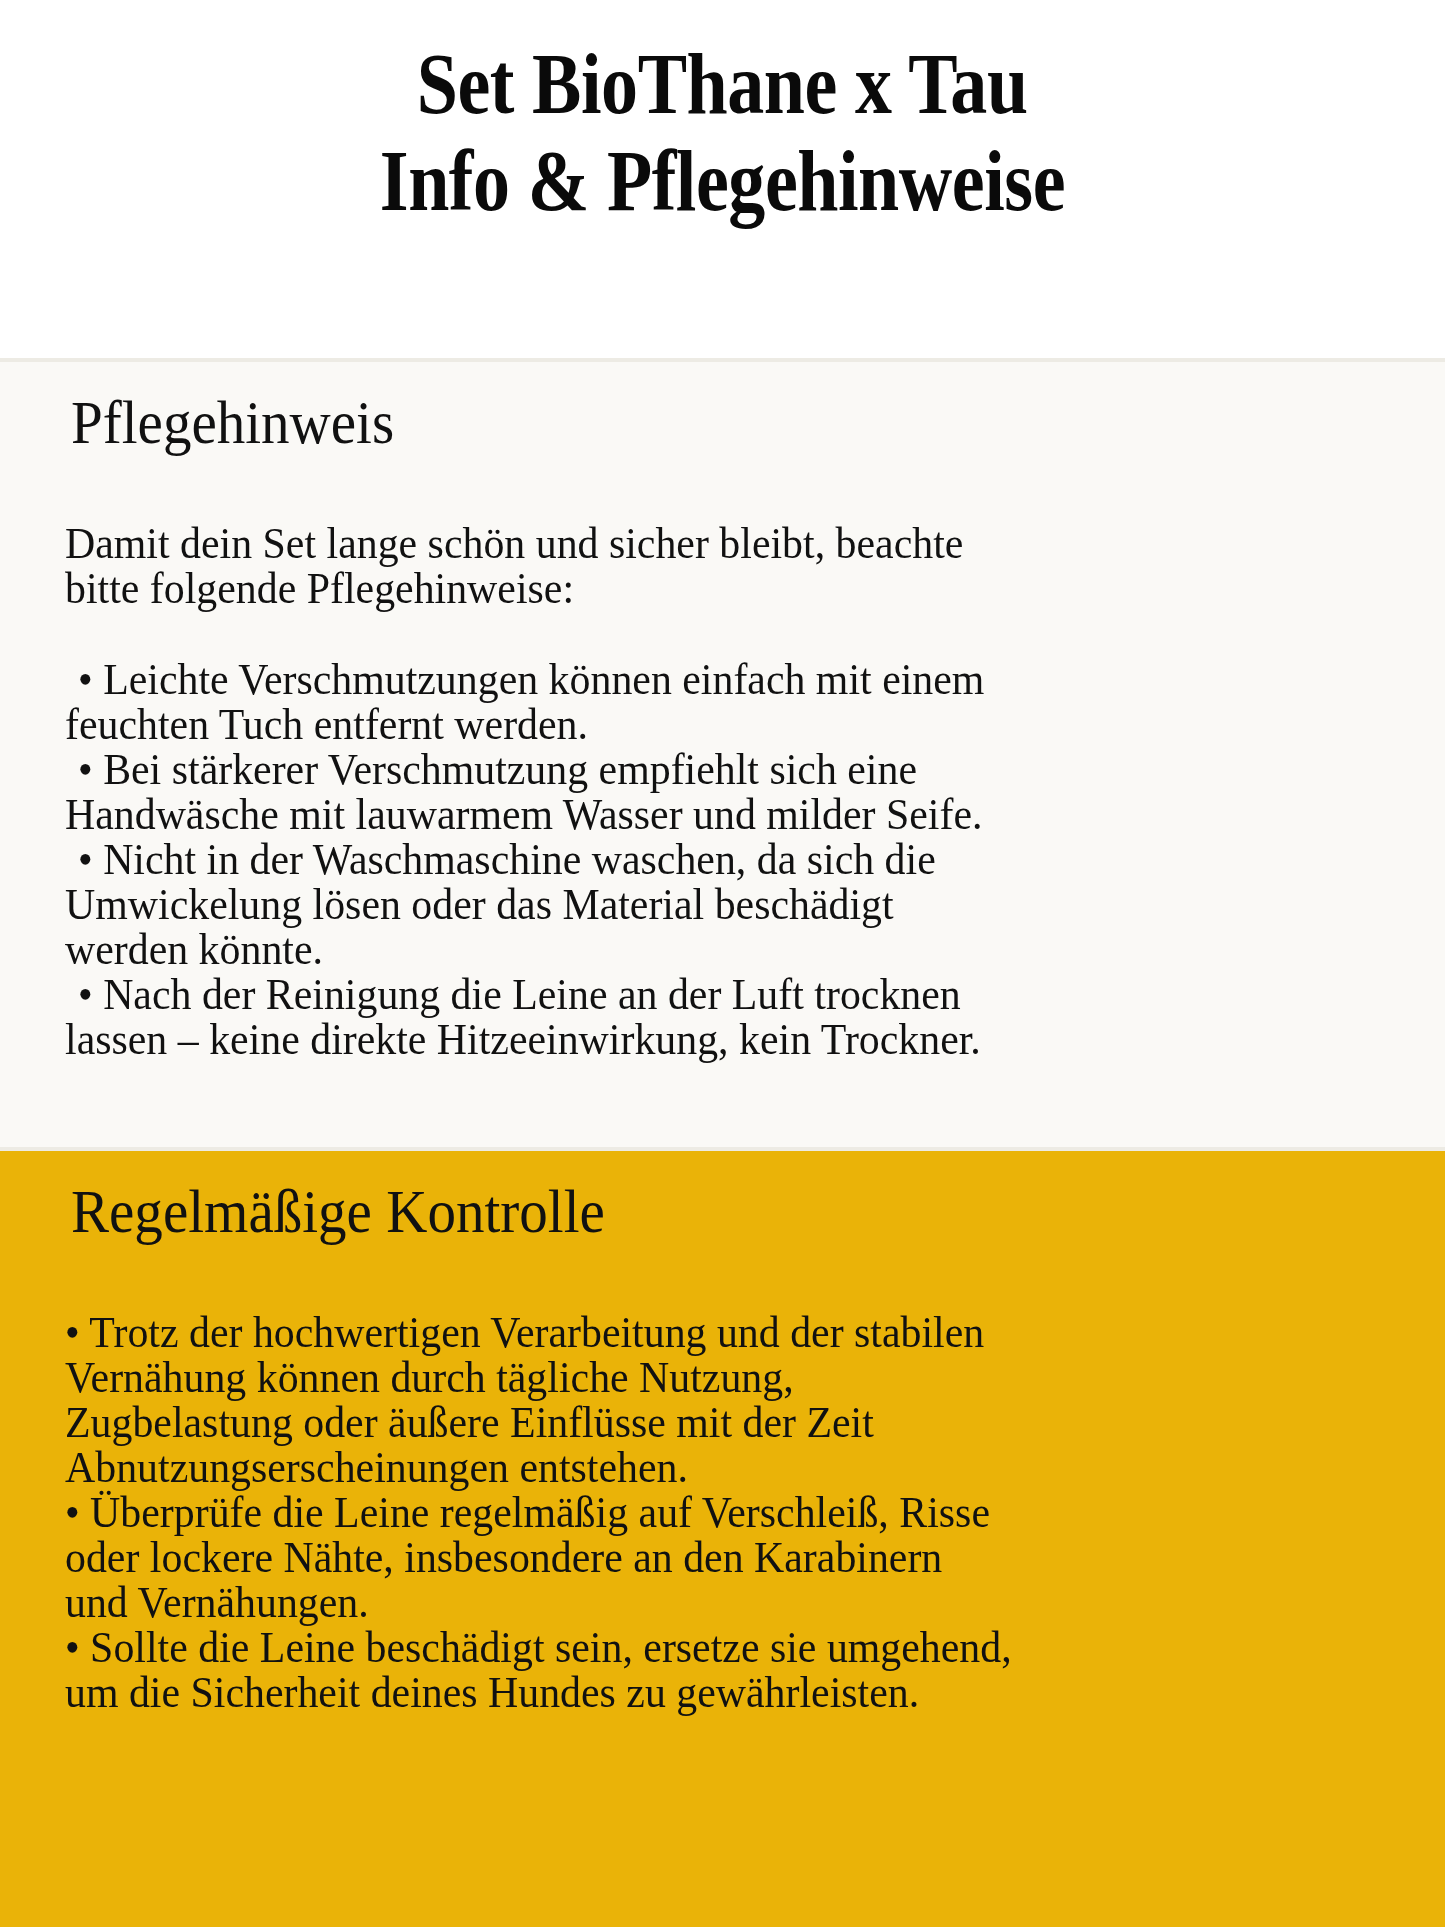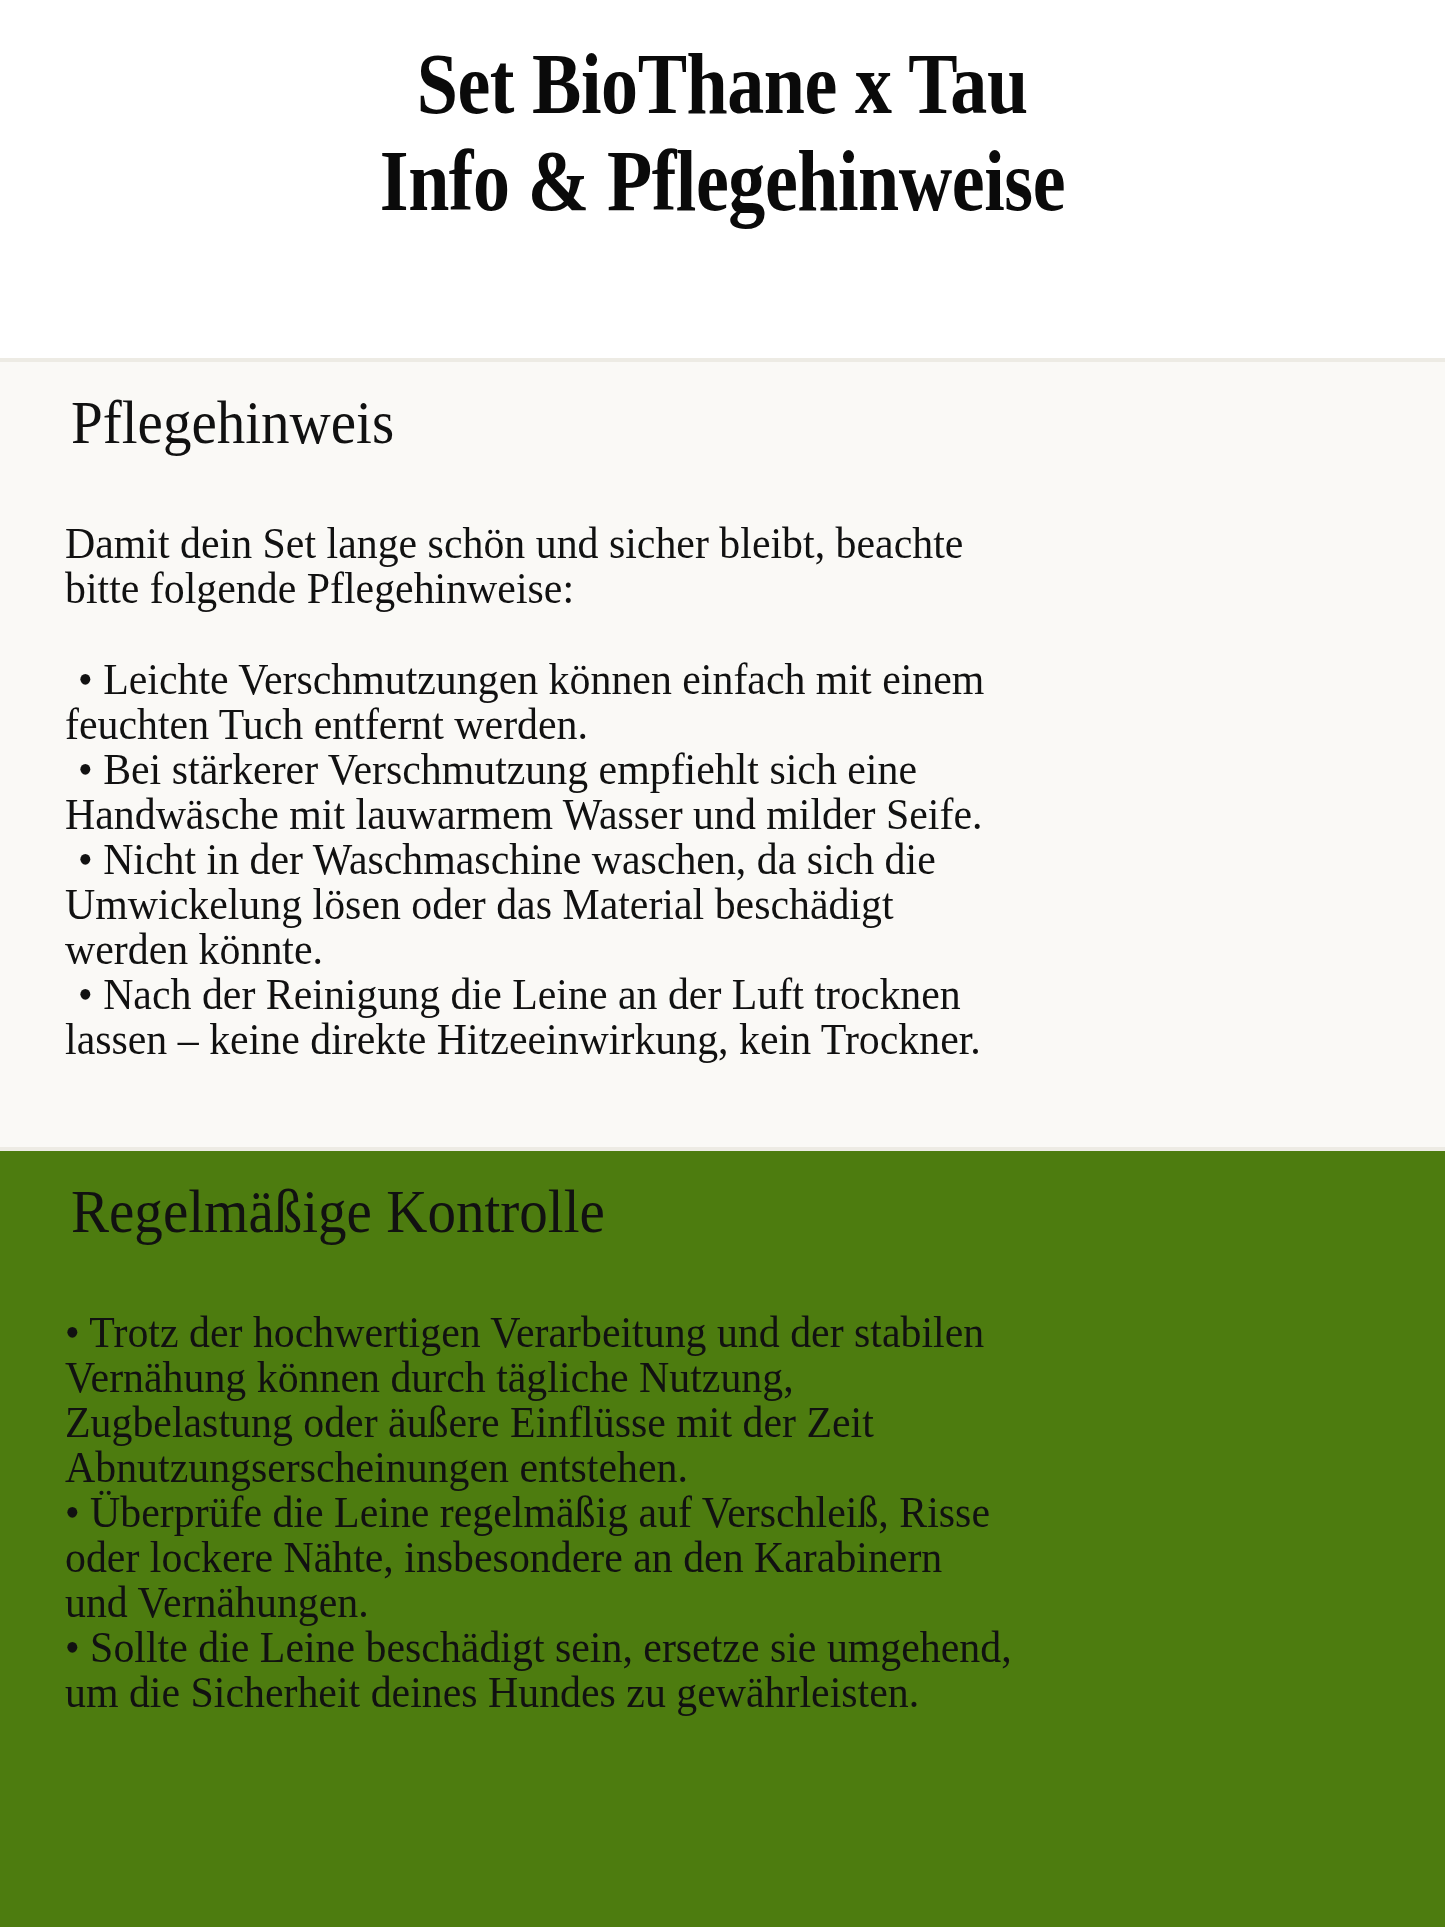--- a/index.html
+++ b/index.html
@@ -58,21 +58,21 @@
   .section {
     box-sizing: border-box;
     padding: 26px 40px 0 65px;
     flex: none;
   }
   .section-care {
     background: #faf9f6;
     height: 785px;
   }
   .section-check {
-    background: #4d7c0f;
+    background: #eab308;
     flex: 1 1 auto;
   }
 
   .section-heading {
     font-size: 62px;
     font-weight: 400;
     line-height: 1.12;
     color: #111111;
     margin: 0 0 6px 6px;
     transform: scaleX(0.92);

